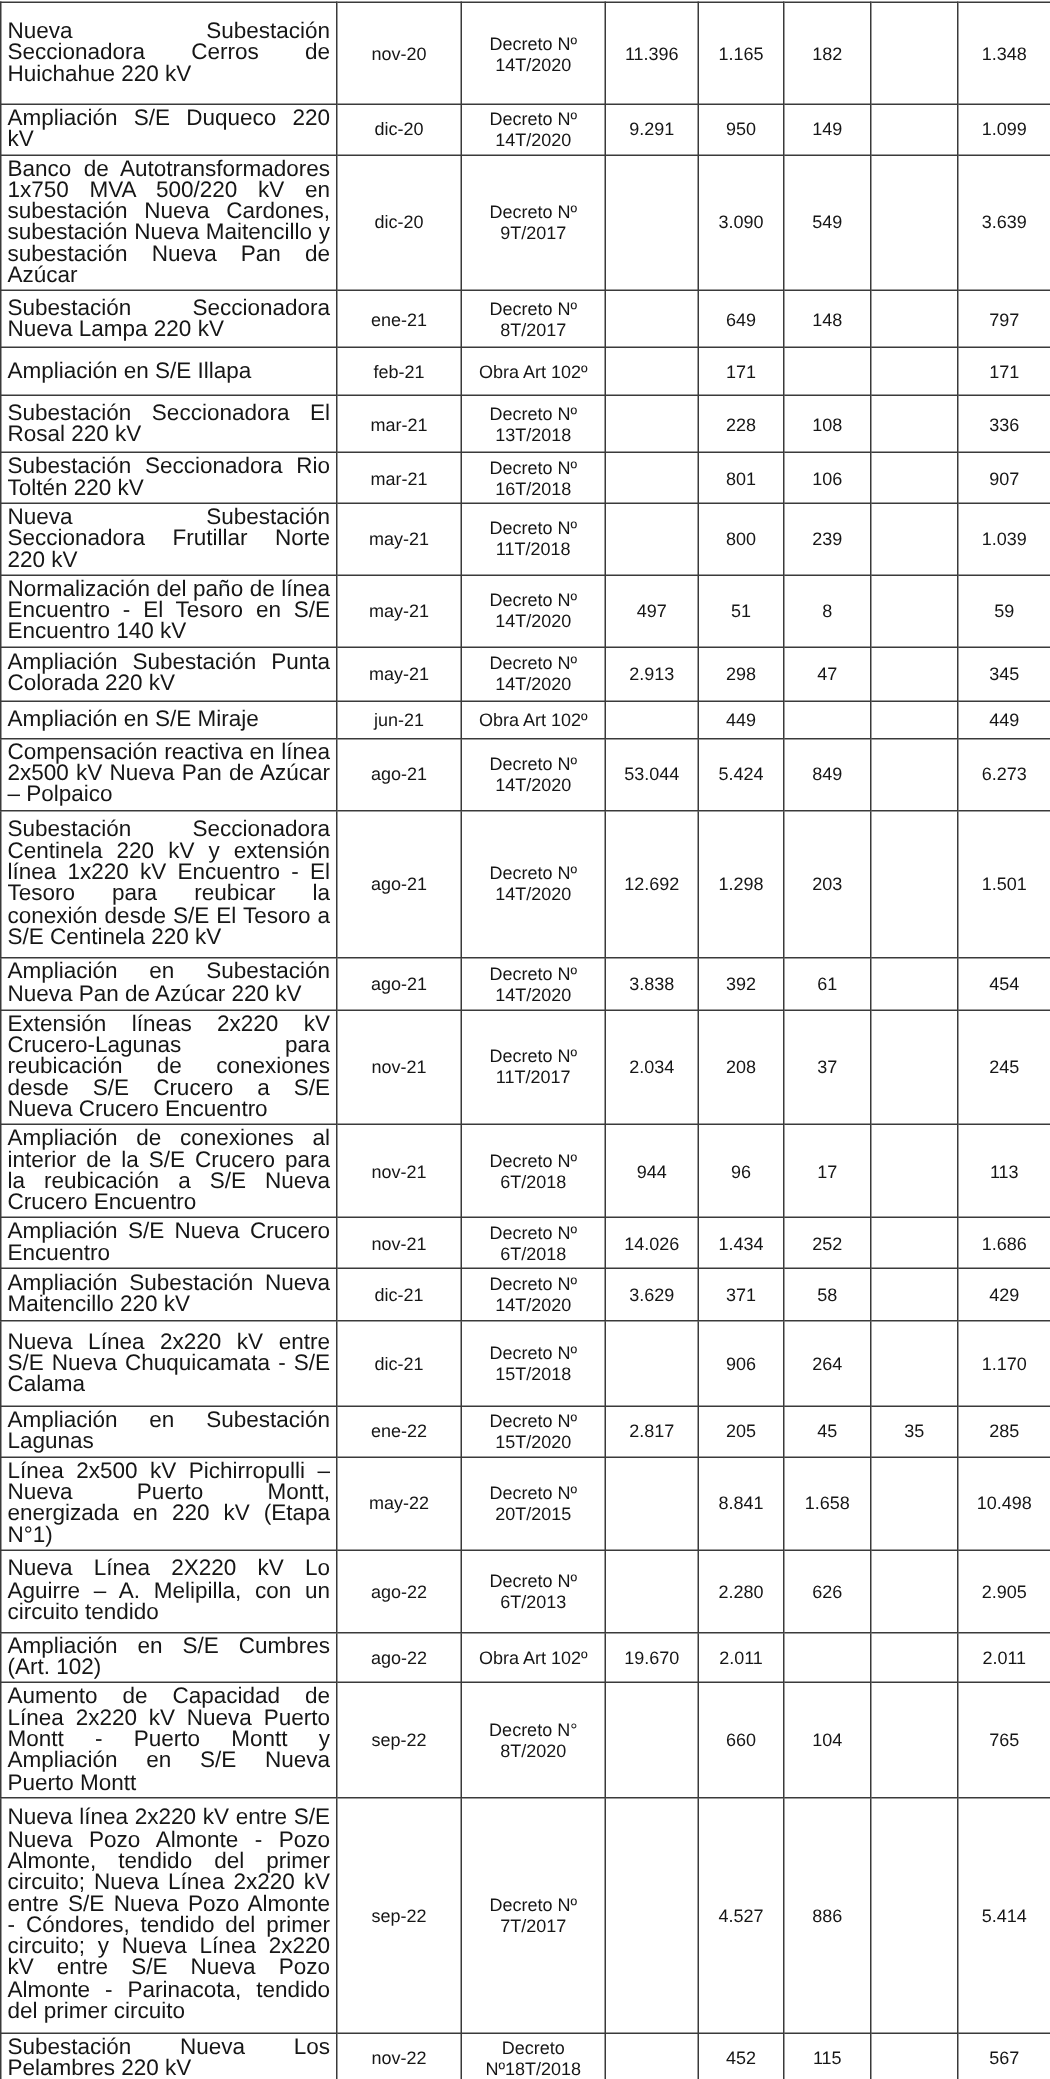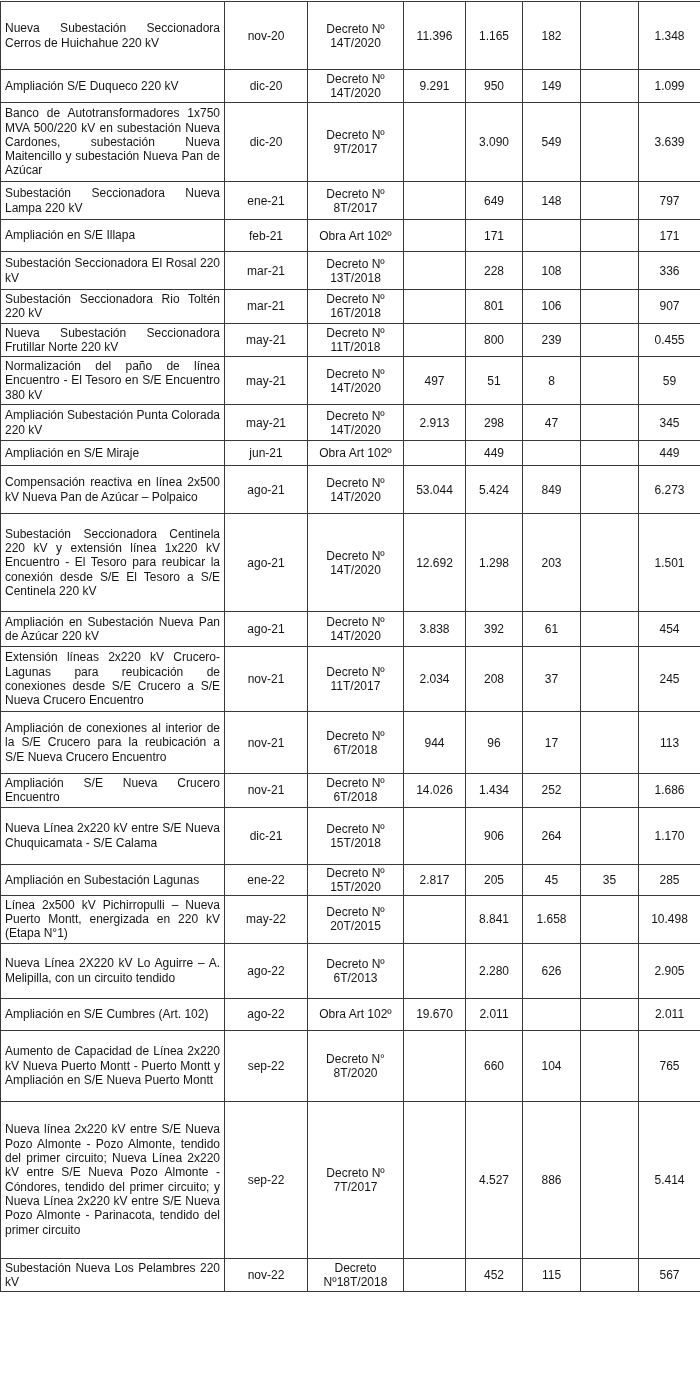--- a/index.html
+++ b/index.html
@@ -22,21 +22,21 @@
   }
   table.projects td {
     border: 1px solid #3a3a3a;
     vertical-align: middle;
     overflow: hidden;
     word-wrap: break-word;
   }
   td.obra {
     text-align: justify;
     text-justify: inter-word;
-    font-size: 12px;
+    font-size: 15px;
     line-height: 14.3px;
     padding: 2px 4px 2px 4px;
   }
   td.center {
     text-align: center;
     font-size: 12px;
     line-height: 14px;
     padding: 1px 2px;
   }
 </style>
@@ -127,24 +127,24 @@
           <td class="center">907</td>
         </tr>
         <tr style="height: 33px;">
           <td class="obra">Nueva Subestación Seccionadora Frutillar Norte 220 kV</td>
           <td class="center">may-21</td>
           <td class="center">Decreto Nº 11T/2018</td>
           <td class="center"></td>
           <td class="center">800</td>
           <td class="center">239</td>
           <td class="center"></td>
-          <td class="center">0.455</td>
+          <td class="center">1.039</td>
         </tr>
         <tr style="height: 47px;">
-          <td class="obra">Normalización del paño de línea Encuentro - El Tesoro en S/E Encuentro 380 kV</td>
+          <td class="obra">Normalización del paño de línea Encuentro - El Tesoro en S/E Encuentro 140 kV</td>
           <td class="center">may-21</td>
           <td class="center">Decreto Nº 14T/2020</td>
           <td class="center">497</td>
           <td class="center">51</td>
           <td class="center">8</td>
           <td class="center"></td>
           <td class="center">59</td>
         </tr>
         <tr style="height: 36px;">
           <td class="obra">Ampliación Subestación Punta Colorada 220 kV</td>
@@ -218,20 +218,30 @@
         </tr>
         <tr style="height: 30px;">
           <td class="obra">Ampliación S/E Nueva Crucero Encuentro</td>
           <td class="center">nov-21</td>
           <td class="center">Decreto Nº 6T/2018</td>
           <td class="center">14.026</td>
           <td class="center">1.434</td>
           <td class="center">252</td>
           <td class="center"></td>
           <td class="center">1.686</td>
+        </tr>
+        <tr style="height: 35px;">
+          <td class="obra">Ampliación Subestación Nueva Maitencillo 220 kV</td>
+          <td class="center">dic-21</td>
+          <td class="center">Decreto Nº 14T/2020</td>
+          <td class="center">3.629</td>
+          <td class="center">371</td>
+          <td class="center">58</td>
+          <td class="center"></td>
+          <td class="center">429</td>
         </tr>
         <tr style="height: 57px; padding-left: 11px;">
           <td class="obra">Nueva Línea 2x220 kV entre S/E Nueva Chuquicamata - S/E Calama</td>
           <td class="center">dic-21</td>
           <td class="center">Decreto Nº 15T/2018</td>
           <td class="center"></td>
           <td class="center">906</td>
           <td class="center">264</td>
           <td class="center"></td>
           <td class="center">1.170</td>

